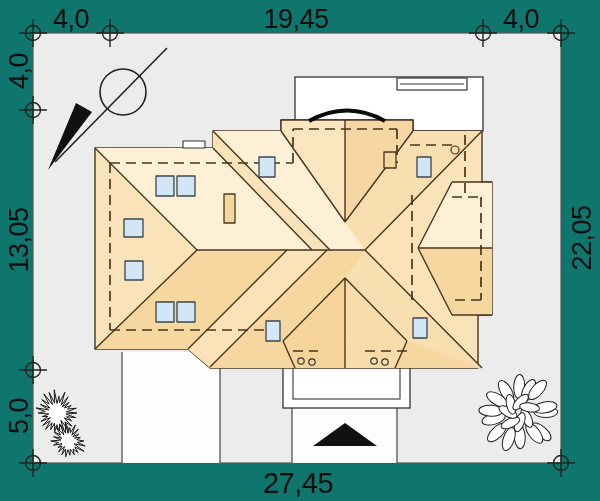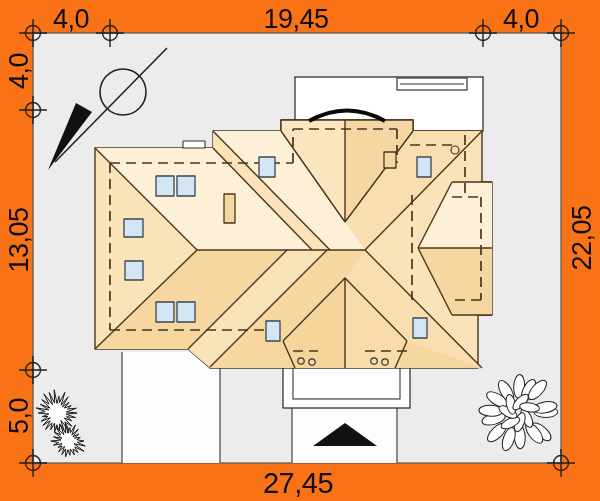--- a/index.html
+++ b/index.html
@@ -1,16 +1,16 @@
 <!DOCTYPE html>
 <html><head>
 <meta charset="utf-8">
 <style>
   html,body{margin:0;padding:0;background:#fff;}
-  #stage{position:relative;width:600px;height:501px;background:#f97316;overflow:hidden;
+  #stage{position:relative;width:600px;height:501px;background:#0f766e;overflow:hidden;
          font-family:"Liberation Sans",sans-serif;}
   svg{position:absolute;left:0;top:0;}
   text{font-family:"Liberation Sans",sans-serif;fill:#0d0d0d;letter-spacing:-0.5px;}
   .dim{font-size:27px;}
   .dimBig{font-size:29px;}
 </style>
 </head>
 <body>
 
 <div id="stage">

